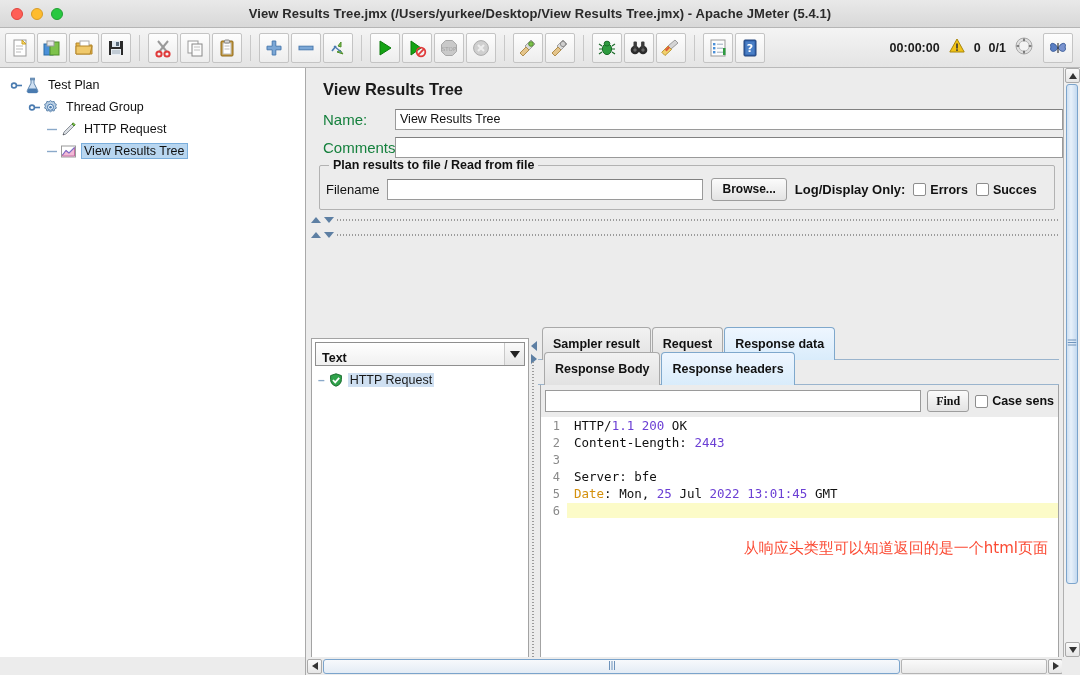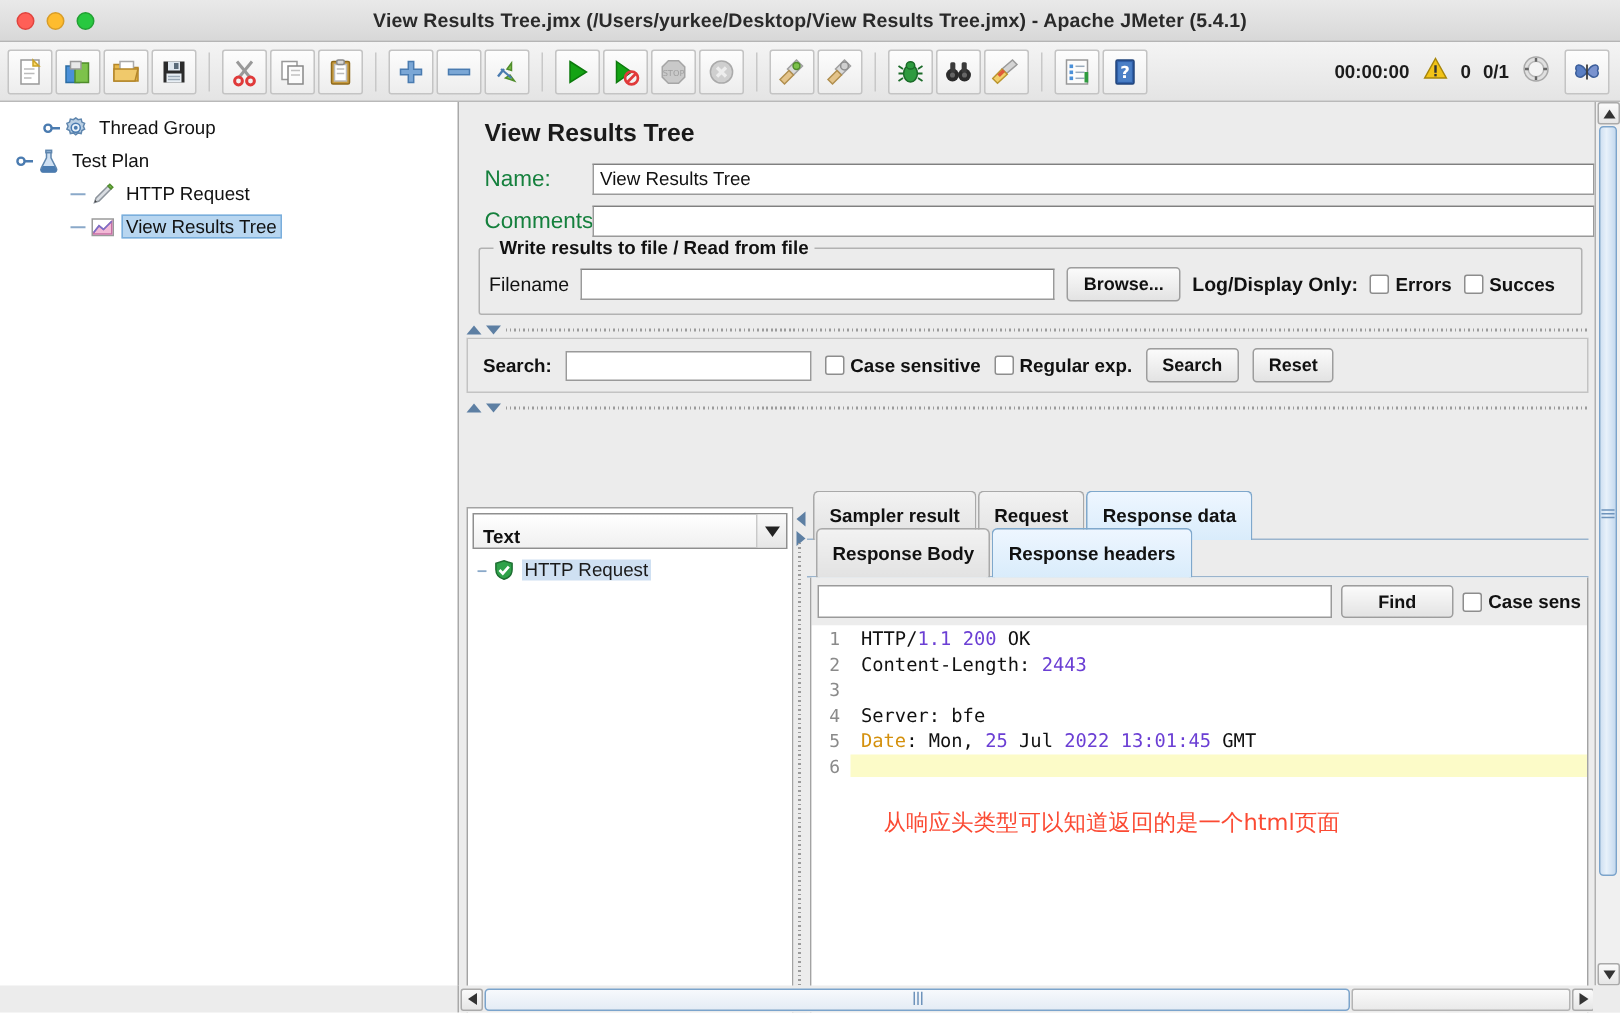--- a/index.html
+++ b/index.html
@@ -236,22 +236,22 @@
   }
   .findbar { display:flex; align-items:center; gap:6px; padding: 5px 4px 5px 4px; background:#ececec;}
   .findinput {
     flex: 1; height: 22px; background:#fff; border:1px solid #9a9a9a;
     font-size:12.5px; padding:1px 4px; outline:none;
     font-family: "Liberation Sans", sans-serif;
   }
   .findbtn {
     background: linear-gradient(to bottom,#fbfbfb,#e3e3e3);
     border:1px solid #9d9d9d; border-radius:3px;
-    font-size:12px; font-weight:bold; color:#111; height:22px; padding:0 24px;
-    font-family: Liberation Sans, sans-serif;
+    font-size:12px; font-weight:bold; color:#111; height:22px; padding:0 8px;
+    font-family: Liberation Serif, serif;
   }
   .code {
     flex: 1; background: #fff;
     font-family: "DejaVu Sans Mono", monospace;
     font-size: 12.5px; position: relative; overflow: hidden;
   }
   .codeline { display: flex; height: 17px; align-items: center; }
   .gutter {
     width: 26px; text-align: right; padding-right: 7px;
     color: #8a8a8a; font-size: 12px;
@@ -260,20 +260,21 @@
   .codetext { flex: 1; white-space: pre; padding-left: 7px; color: #111; }
   .codeline.hl .codetext { background: #fcfbc8; }
   .tok-num { color: #6b3fd4; }
   .tok-key { color: #d4900c; }
   .hlbox {
     border: 2px solid #f0441f; border-radius: 10px;
     padding: 0 4px; margin-left: -4px;
   }
   .annotation {
     position: absolute; left: 48px; right: 10px; top: 122px;
+    text-align: right;
     color: #fb4a33; font-size: 15px;
     font-family: "DejaVu Sans", sans-serif;
   }
   .blurbox {
     position: absolute; right: 14px; bottom: 10px;
     width: 184px; height: 30px;
     background: linear-gradient(105deg,#f2f2f2 0%,#e2e2e2 22%,#efefef 40%,#e4e4e4 58%,#f4f4f4 78%,#e9e9e9 100%);
     filter: blur(3px);
     border-radius: 2px;
   }
@@ -540,55 +541,55 @@
             <path d="M10 10 C6 3, 1 5, 3 9 C1 13, 6 16, 10 10Z" fill="#5a7fc4" stroke="#3b5d99"></path>
             <path d="M10 10 C14 3, 19 5, 17 9 C19 13, 14 16, 10 10Z" fill="#7a93cf" stroke="#3b5d99"></path>
             <line x1="10" y1="5" x2="10" y2="15" stroke="#3b3b3b" stroke-width="1.2"></line>
           </svg>
       </div>
     </div>
   </div>
 
   <div class="treepanel">
     <div class="tree">
+
+      <div class="tnode" style="padding-left:4px">
+        <span class="handle">
+          <svg width="13" height="13" viewBox="0 0 13 13">
+              <circle cx="4" cy="6.5" r="2.4" fill="none" stroke="#4a7bb0" stroke-width="1.6"></circle>
+              <line x1="6.6" y1="6.5" x2="12" y2="6.5" stroke="#4a7bb0" stroke-width="1.6"></line>
+            </svg>
+        </span>
+        <span class="ticon">
+          <svg width="17" height="17" viewBox="0 0 17 17">
+              <path d="M7 2h3v4.2l3.6 7.1a1.6 1.6 0 0 1-1.4 2.4H4.8a1.6 1.6 0 0 1-1.4-2.4L7 6.2z" fill="#cfe0f2" stroke="#5f86ae"></path>
+              <path d="M4.6 11.6h7.8l1.2 2.3a1.4 1.4 0 0 1-1.2 2.1H4.6a1.4 1.4 0 0 1-1.2-2.1z" fill="#4a7bb0"></path>
+              <rect x="6.6" y="1.2" width="3.8" height="1.6" fill="#8fb2d4" stroke="#5f86ae"></rect>
+            </svg>
+        </span>
+        <span class="lbl">Test Plan</span>
+      </div>
 
       <div class="tnode" style="padding-left:22px">
         <span class="handle">
           <svg width="13" height="13" viewBox="0 0 13 13">
               <circle cx="4" cy="6.5" r="2.4" fill="none" stroke="#4a7bb0" stroke-width="1.6"></circle>
               <line x1="6.6" y1="6.5" x2="12" y2="6.5" stroke="#4a7bb0" stroke-width="1.6"></line>
             </svg>
         </span>
         <span class="ticon">
           <svg width="17" height="17" viewBox="0 0 17 17">
               <path d="M8.5 1.6l1.6 1.2 2-.4.5 2 1.8.9-.8 1.9.8 1.9-1.8.9-.5 2-2-.4-1.6 1.2-1.6-1.2-2 .4-.5-2-1.8-.9.8-1.9-.8-1.9 1.8-.9.5-2 2 .4z" fill="#b9cfe4" stroke="#5f86ae"></path>
               <circle cx="8.5" cy="8.2" r="3" fill="#e9f2fa" stroke="#4a7bb0"></circle>
               <circle cx="8.5" cy="8.2" r="1.3" fill="#4a7bb0"></circle>
             </svg>
         </span>
         <span class="lbl">Thread Group</span>
       </div>
 
-      <div class="tnode" style="padding-left:4px">
-        <span class="handle">
-          <svg width="13" height="13" viewBox="0 0 13 13">
-              <circle cx="4" cy="6.5" r="2.4" fill="none" stroke="#4a7bb0" stroke-width="1.6"></circle>
-              <line x1="6.6" y1="6.5" x2="12" y2="6.5" stroke="#4a7bb0" stroke-width="1.6"></line>
-            </svg>
-        </span>
-        <span class="ticon">
-          <svg width="17" height="17" viewBox="0 0 17 17">
-              <path d="M7 2h3v4.2l3.6 7.1a1.6 1.6 0 0 1-1.4 2.4H4.8a1.6 1.6 0 0 1-1.4-2.4L7 6.2z" fill="#cfe0f2" stroke="#5f86ae"></path>
-              <path d="M4.6 11.6h7.8l1.2 2.3a1.4 1.4 0 0 1-1.2 2.1H4.6a1.4 1.4 0 0 1-1.2-2.1z" fill="#4a7bb0"></path>
-              <rect x="6.6" y="1.2" width="3.8" height="1.6" fill="#8fb2d4" stroke="#5f86ae"></rect>
-            </svg>
-        </span>
-        <span class="lbl">Test Plan</span>
-      </div>
-
       <div class="tnode" style="padding-left:40px">
         <span class="handle">
           <svg width="13" height="13" viewBox="0 0 13 13">
               <line x1="1" y1="6.5" x2="11" y2="6.5" stroke="#8aa9c9" stroke-width="1.4"></line>
             </svg>
         </span>
         <span class="ticon">
           <svg width="17" height="17" viewBox="0 0 17 17">
               <path d="M3 14l1-3 8-8 2 2-8 8z" fill="#d9dde2" stroke="#8d949c"></path>
               <path d="M12 3l2 2 1.2-1.2-2-2z" fill="#7dc24b" stroke="#4f8c2b"></path>
@@ -626,21 +627,21 @@
         <span class="flabel">Name:</span>
         <input class="jinput" value="View Results Tree" style="">
       </div>
 
       <div class="field-row">
         <span class="flabel">Comments:</span>
         <input class="jinput" value="" style="">
       </div>
 
       <div class="groupbox">
-        <span class="gb-title">Write results to file / Read from file</span>
+        <span class="gb-title">Plan results to file / Read from file</span>
         <div class="gb-body">
           <span class="flabel">Filename</span>
           <input class="jinput" style="flex: 0 0 316px;" value="">
           <button class="jbtn">Browse...</button>
           <span class="flabel" style="font-weight:bold;">Log/Display Only:</span>
           <label class="chk">
             <span class="cbox"></span>
             <span>Errors</span>
           </label>
           <label class="chk">
@@ -649,34 +650,20 @@
           </label>
         </div>
       </div>
 
       <div class="splitbar">
         <span class="arrup"></span>
         <span class="arrdn"></span>
         <span class="dots"></span>
       </div>
 
-      <div class="searchbar">
-        <span class="flabel" style="font-weight:bold;">Search:</span>
-        <input class="sinput" value="" style="">
-        <label class="chk">
-          <span class="cbox"></span>
-          <span>Case sensitive</span>
-        </label>
-        <label class="chk">
-          <span class="cbox"></span>
-          <span>Regular exp.</span>
-        </label>
-        <button class="jbtn">Search</button>
-        <button class="jbtn">Reset</button>
-      </div>
 
       <div class="splitbar">
         <span class="arrup"></span>
         <span class="arrdn"></span>
         <span class="dots"></span>
       </div>
 
       <div class="results">
 
         <div class="res-left">

